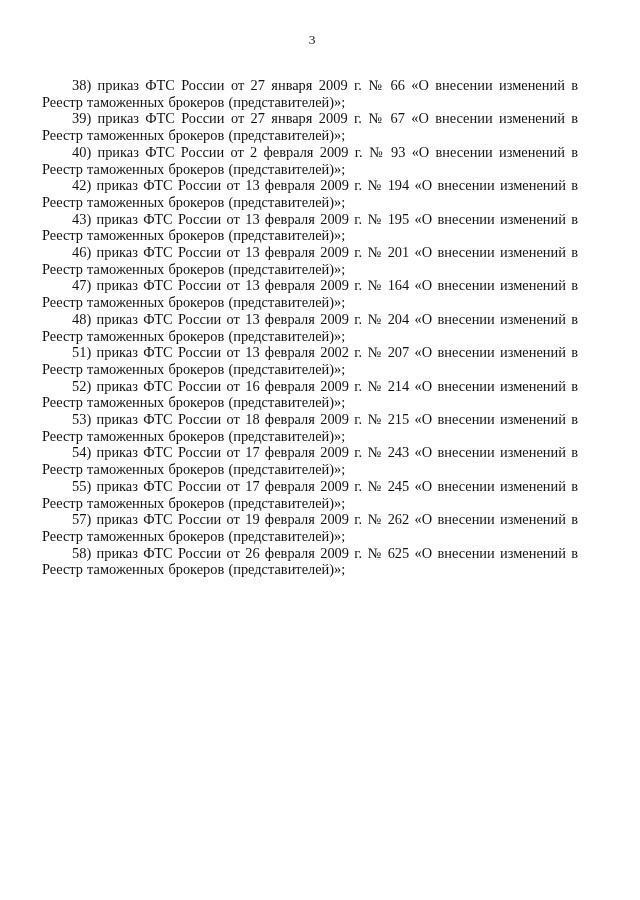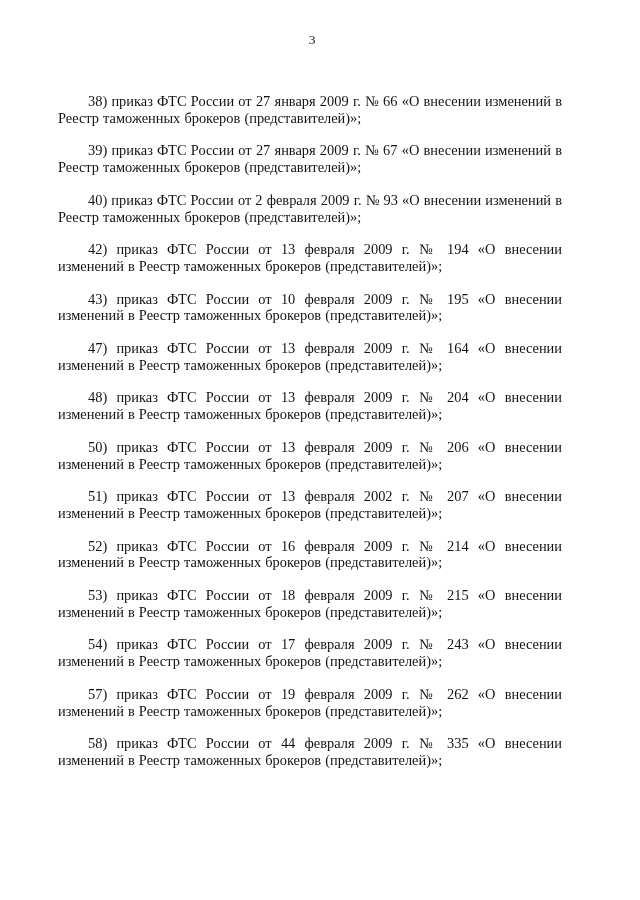--- a/index.html
+++ b/index.html
@@ -30,39 +30,40 @@
     top: 77px;
     left: 42px;
     width: 536px;
     font-size: 14.4px;
     line-height: 16.7px;
     text-align: justify;
     text-justify: inter-word;
     word-spacing: 0.5px;
   }
   .entry {
-    margin: 16px;
+    margin: 0;
     padding: 0;
     text-indent: 30px;
   }
 </style>
 </head>
 <body>
 
 <div class="page">
   <div class="page-number">3</div>
   <div class="order-list">
       <p class="entry">38) приказ ФТС России от 27 января 2009 г. № 66 «О внесении изменений в Реестр таможенных брокеров (представителей)»;</p>
       <p class="entry">39) приказ ФТС России от 27 января 2009 г. № 67 «О внесении изменений в Реестр таможенных брокеров (представителей)»;</p>
       <p class="entry">40) приказ ФТС России от 2 февраля 2009 г. № 93 «О внесении изменений в Реестр таможенных брокеров (представителей)»;</p>
       <p class="entry">42) приказ ФТС России от 13 февраля 2009 г. № 194 «О внесении изменений в Реестр таможенных брокеров (представителей)»;</p>
-      <p class="entry">43) приказ ФТС России от 10 февраля 2009 г. № 195 «О внесении изменений в Реестр таможенных брокеров (представителей)»;</p>
+      <p class="entry">43) приказ ФТС России от 13 февраля 2009 г. № 195 «О внесении изменений в Реестр таможенных брокеров (представителей)»;</p>
+      <p class="entry">46) приказ ФТС России от 13 февраля 2009 г. № 201 «О внесении изменений в Реестр таможенных брокеров (представителей)»;</p>
       <p class="entry">47) приказ ФТС России от 13 февраля 2009 г. № 164 «О внесении изменений в Реестр таможенных брокеров (представителей)»;</p>
       <p class="entry">48) приказ ФТС России от 13 февраля 2009 г. № 204 «О внесении изменений в Реестр таможенных брокеров (представителей)»;</p>
-      <p class="entry">50) приказ ФТС России от 13 февраля 2009 г. № 206 «О внесении изменений в Реестр таможенных брокеров (представителей)»;</p>
       <p class="entry">51) приказ ФТС России от 13 февраля 2002 г. № 207 «О внесении изменений в Реестр таможенных брокеров (представителей)»;</p>
       <p class="entry">52) приказ ФТС России от 16 февраля 2009 г. № 214 «О внесении изменений в Реестр таможенных брокеров (представителей)»;</p>
       <p class="entry">53) приказ ФТС России от 18 февраля 2009 г. № 215 «О внесении изменений в Реестр таможенных брокеров (представителей)»;</p>
       <p class="entry">54) приказ ФТС России от 17 февраля 2009 г. № 243 «О внесении изменений в Реестр таможенных брокеров (представителей)»;</p>
+      <p class="entry">55) приказ ФТС России от 17 февраля 2009 г. № 245 «О внесении изменений в Реестр таможенных брокеров (представителей)»;</p>
       <p class="entry">57) приказ ФТС России от 19 февраля 2009 г. № 262 «О внесении изменений в Реестр таможенных брокеров (представителей)»;</p>
-      <p class="entry">58) приказ ФТС России от 44 февраля 2009 г. № 335 «О внесении изменений в Реестр таможенных брокеров (представителей)»;</p>
+      <p class="entry">58) приказ ФТС России от 26 февраля 2009 г. № 625 «О внесении изменений в Реестр таможенных брокеров (представителей)»;</p>
     </div>
 </div>
 
 </body></html>

